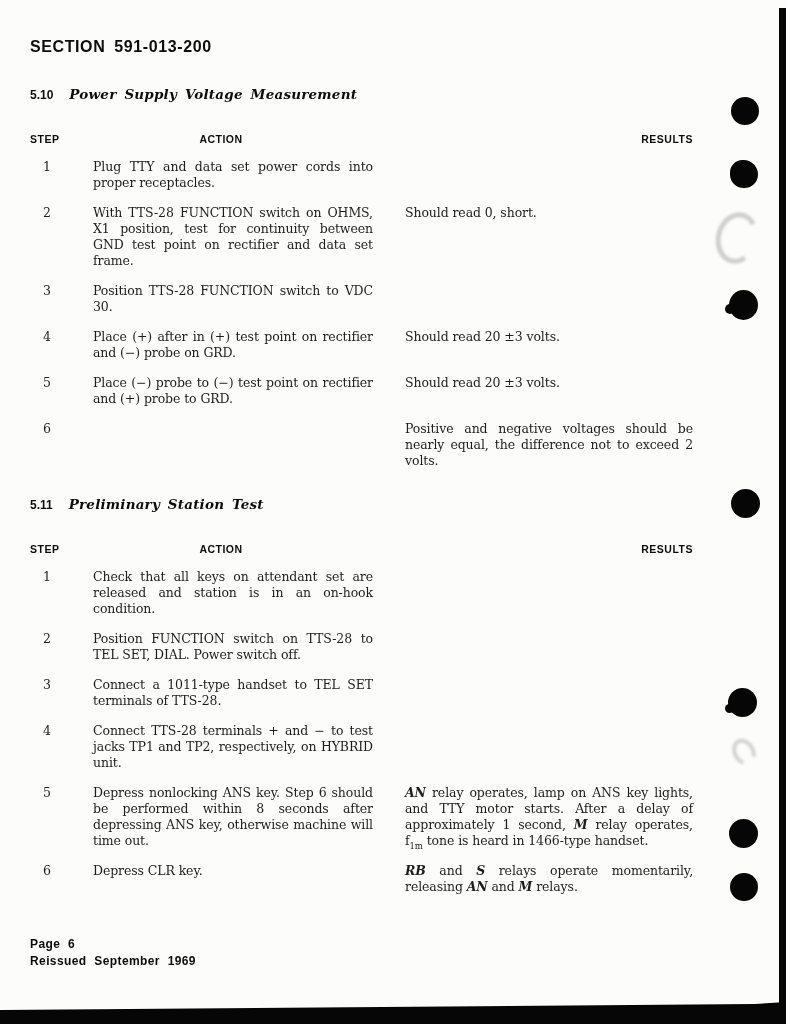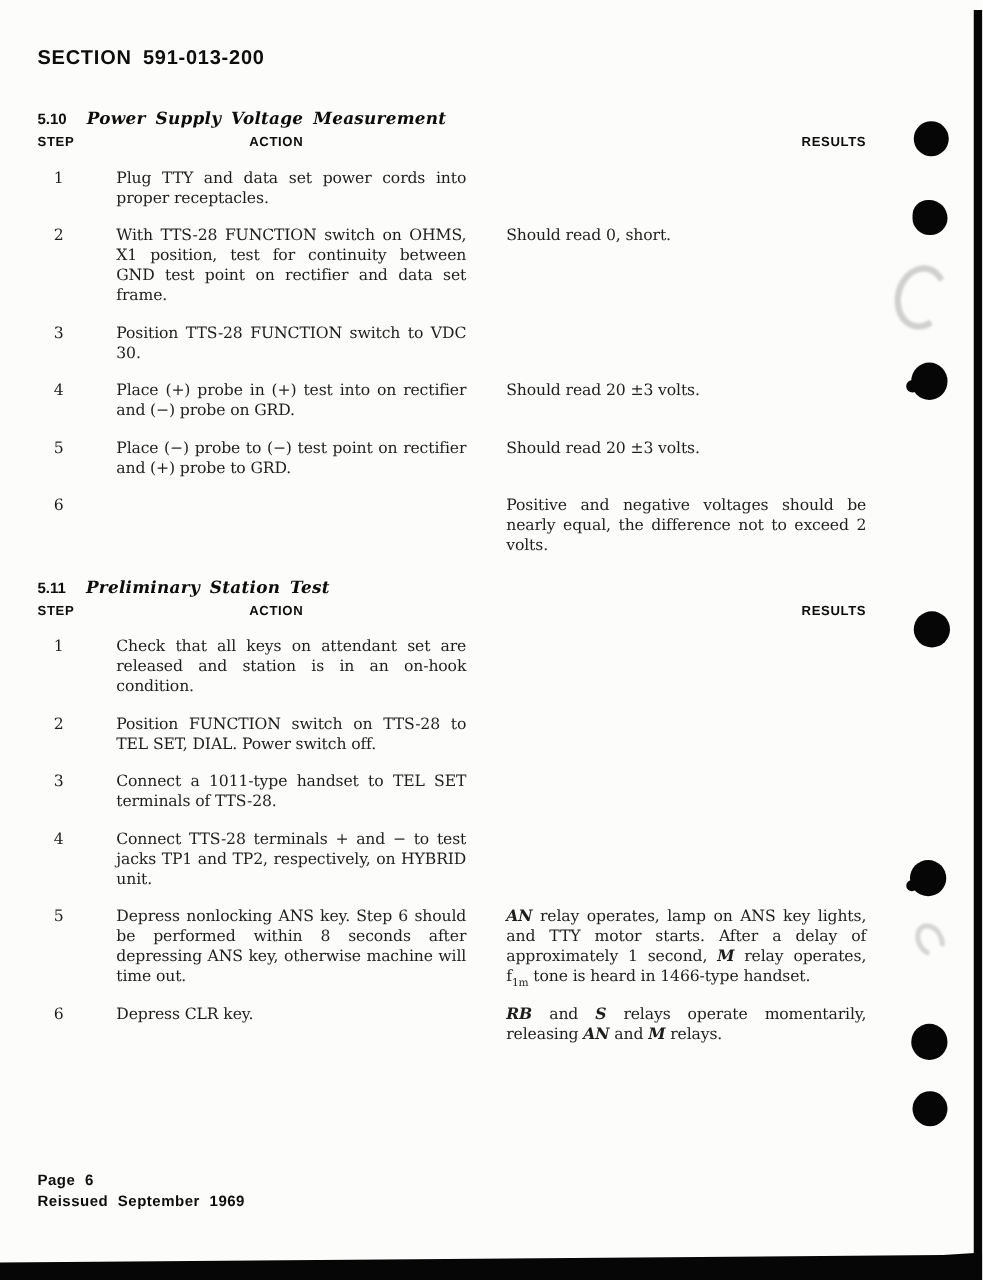--- a/index.html
+++ b/index.html
@@ -33,21 +33,21 @@
   .doc-id {
     font-family: "Liberation Sans", sans-serif;
     font-weight: bold;
     font-size: 16px;
     letter-spacing: 0.6px;
     word-spacing: 4px;
     color: var(--heading-ink);
   }
 
   .section-head { margin-top: 28px; white-space: nowrap; }
-  .section-head.tight { margin-top: 15px; }
+  .section-head.tight { margin-top: 25px; }
   .sec-num {
     font-family: "Liberation Sans", sans-serif;
     font-weight: bold;
     font-size: 12px;
     color: var(--heading-ink);
     margin-right: 16px;
   }
   .sec-title {
     font-family: "DejaVu Serif", serif;
     font-weight: bold;
@@ -57,21 +57,21 @@
     word-spacing: 3px;
     color: var(--heading-ink);
   }
 
   .grid {
     display: grid;
     grid-template-columns: 63px 280px 32px 288px;
   }
 
   .col-headers {
-    margin-top: 5px;
+    margin-top: 30px;
     font-family: "Liberation Sans", sans-serif;
     font-weight: bold;
     font-size: 10.5px;
     letter-spacing: 0.5px;
     color: var(--heading-ink);
   }
   .col-step   { grid-column: 1; }
   .col-action { grid-column: 2; text-align: center; transform: translateX(-12px); }
   .col-results{ grid-column: 4; text-align: right; }
 
@@ -182,21 +182,21 @@
     </div>
 
     <div class="grid row">
       <div class="step-num">3</div>
       <div class="action">Position TTS-28 FUNCTION switch to VDC 30.</div>
       <div class="results"></div>
     </div>
 
     <div class="grid row">
       <div class="step-num">4</div>
-      <div class="action">Place (+) probe in (+) test into on rectifier and (−) probe on GRD.</div>
+      <div class="action">Place (+) after in (+) test point on rectifier and (−) probe on GRD.</div>
       <div class="results">
           <div><span>Should read 20 ±3 volts.</span></div>
         </div>
     </div>
 
     <div class="grid row">
       <div class="step-num">5</div>
       <div class="action">Place (−) probe to (−) test point on rectifier and (+) probe to GRD.</div>
       <div class="results">
           <div><span>Should read 20 ±3 volts.</span></div>

